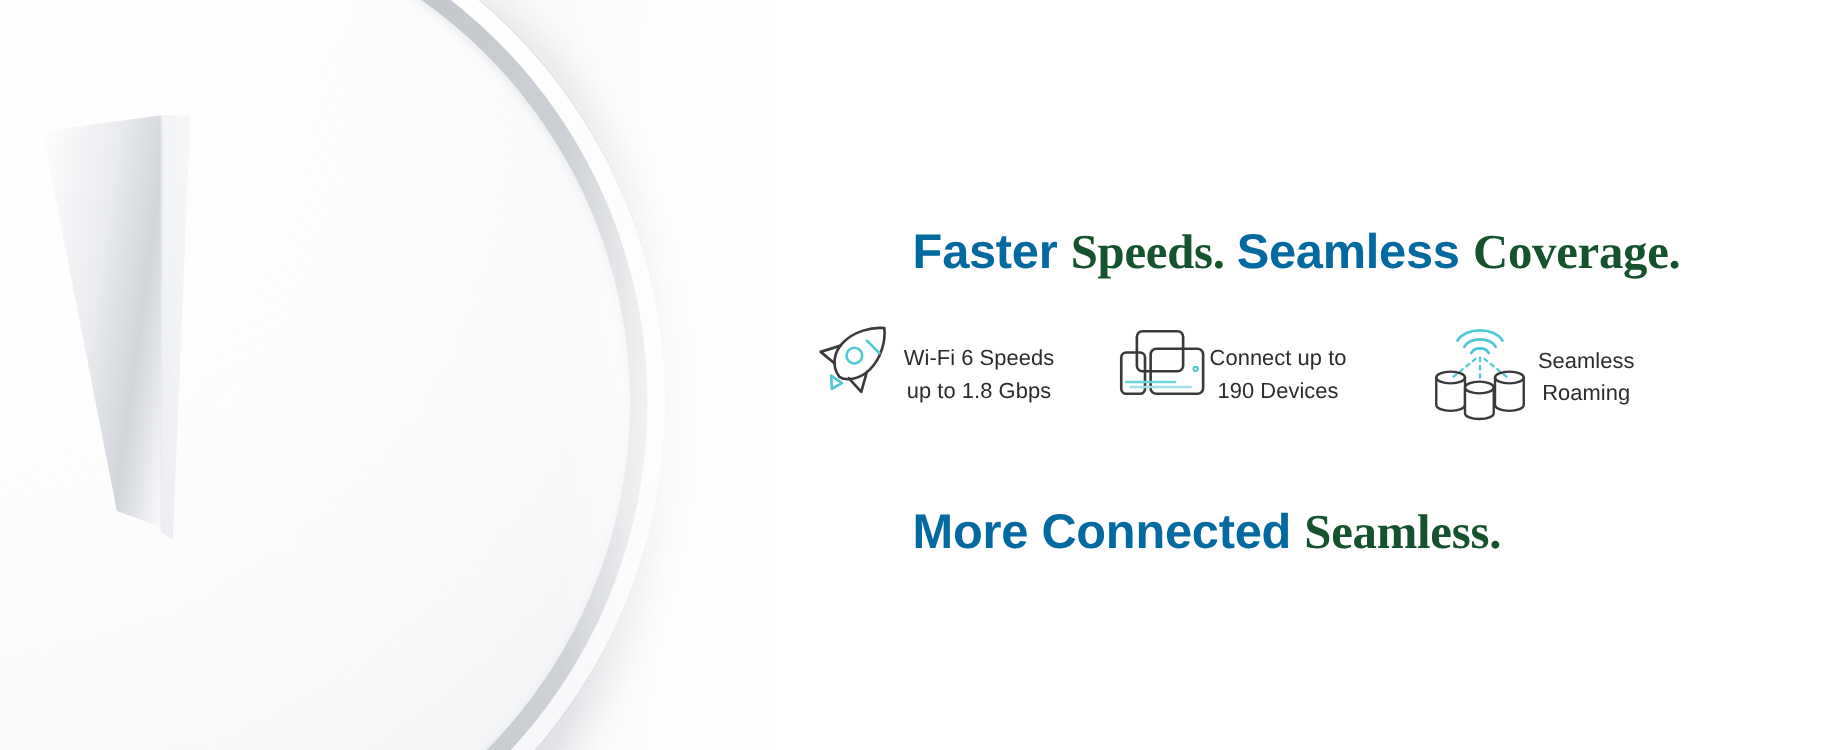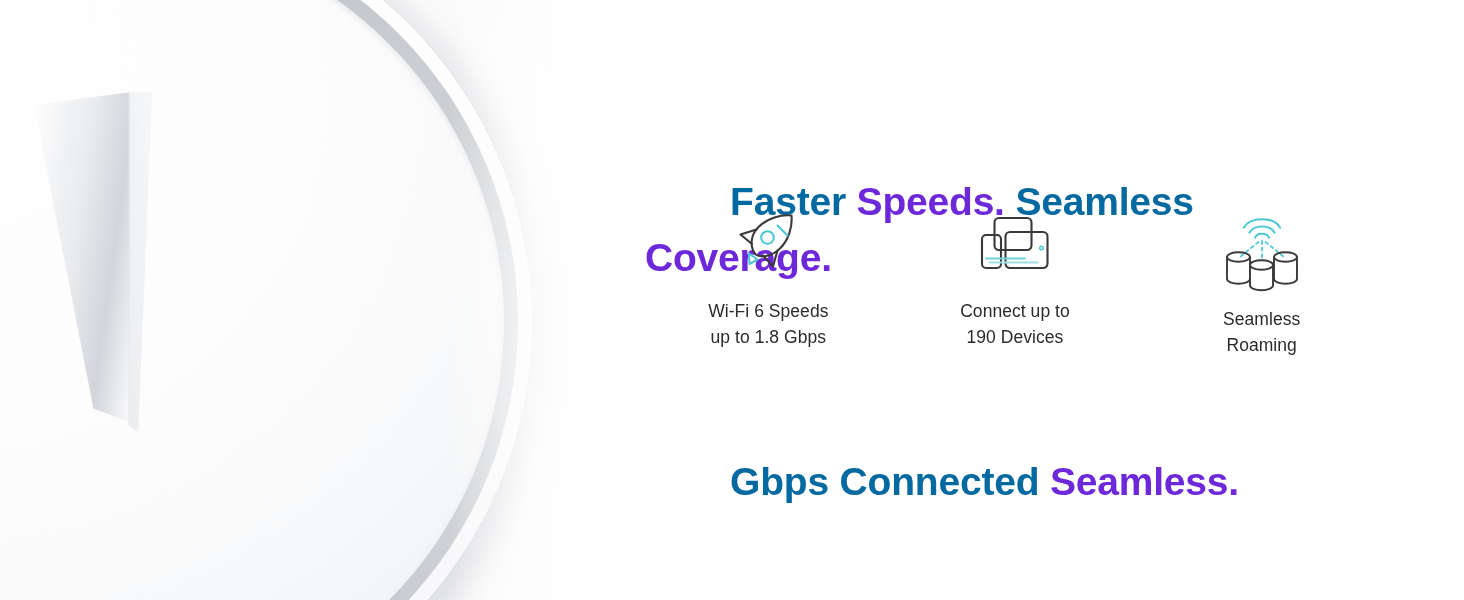--- a/index.html
+++ b/index.html
@@ -181,37 +181,37 @@
     top: 62px;
     width: 740px;
     font-size: 39px;
     line-height: 56px;
     font-weight: 700;
     letter-spacing: -0.2px;
     color: #2b2b2b;
     white-space: pre-wrap;
   }
   .headline .hl-accent { color: #0369a1; }
-  .headline .hl-dark   { color: #6d28d9; }
+  .headline .hl-dark   { color: #14532d; font-family: Liberation Serif, serif; }
 
   .feature-grid {
     position: absolute;
     left: 0;
     top: 206px;
     width: 740px;
     display: grid;
     grid-template-columns: repeat(3, 1fr);
     grid-template-rows: 172px 172px;
     column-gap: 0px;
     row-gap: 0px;
   }
 
   .feature-cell {
     display: flex;
-    flex-direction: column;
+    flex-direction: row;
     align-items: center;
     justify-content: flex-start;
     text-align: center;
   }
 
   .feature-icon {
     height: 78px;
     display: flex;
     align-items: center;
     justify-content: center;
@@ -249,21 +249,21 @@
     <div class="stage-fade"></div>
   </div>
 
   <div class="content">
 
     <h1 class="headline">
       <span>
         <span class="hl-accent">Faster </span><span class="hl-dark">Speeds. </span><span class="hl-accent">Seamless </span><span class="hl-dark">Coverage.</span>
       </span><br>
       <span>
-        <span class="hl-accent">Gbps Connected </span><span class="hl-dark">Seamless.</span>
+        <span class="hl-accent">More Connected </span><span class="hl-dark">Seamless.</span>
       </span>
     </h1>
 
     <div class="feature-grid">
 
       <div class="feature-cell row1">
         <div class="feature-icon">
           <svg width="78" height="70" viewBox="0 0 78 70" fill="none" stroke="#3a3a3c" stroke-width="2.1" stroke-linecap="round" stroke-linejoin="round">
 
             <path d="M26.5 44.5 C20 36 22 24.5 29.5 17 C38.5 8 52 4.5 62.5 5.5 C63.5 16 60 29.5 51 38.5 C43.5 46 32.5 48.5 26.5 44.5 Z"></path>

